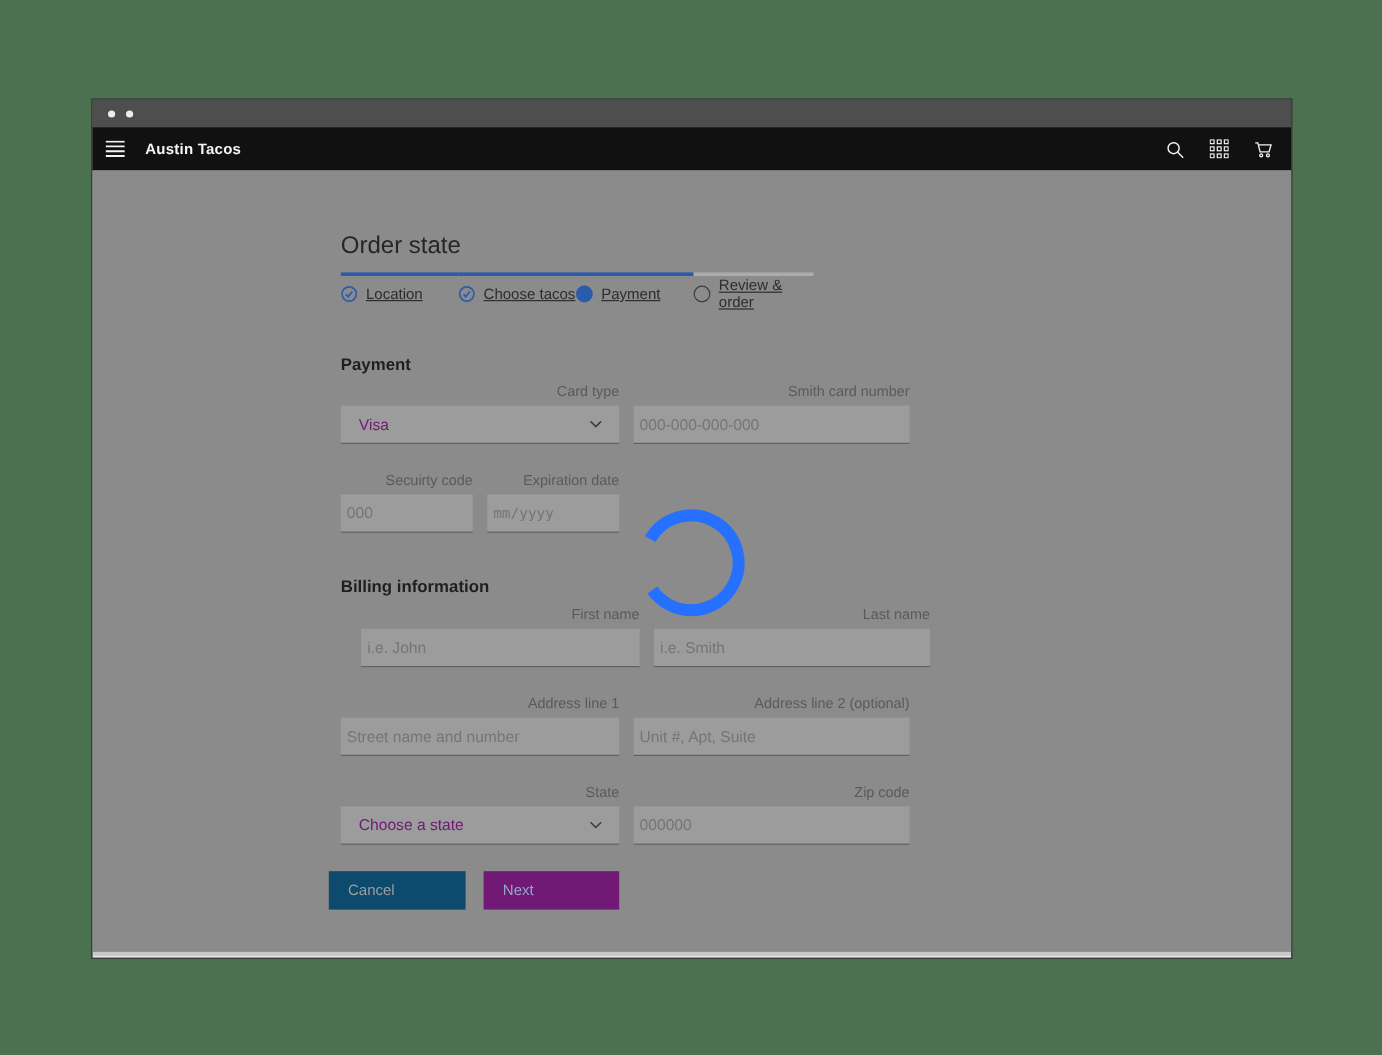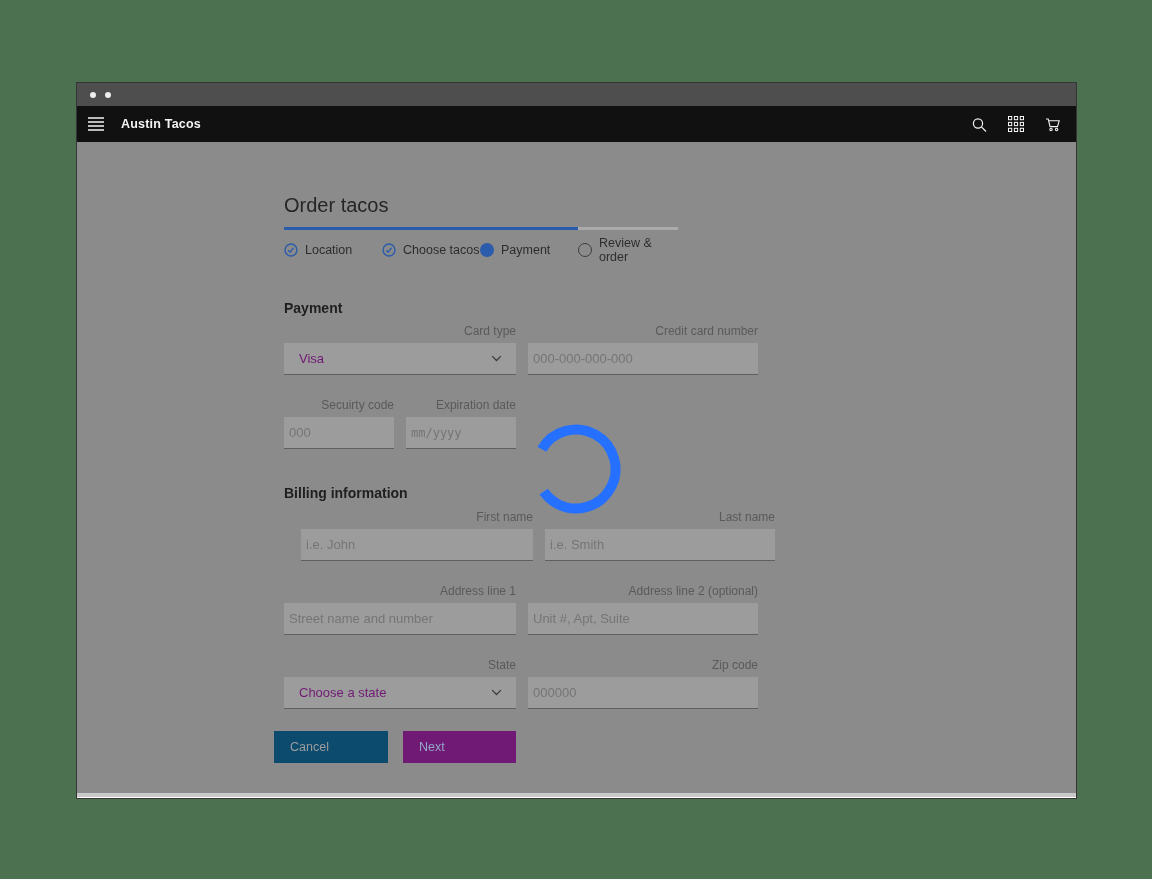--- a/index.html
+++ b/index.html
@@ -22,22 +22,22 @@
   .nav-title{font-size:12.5px;font-weight:bold;letter-spacing:.2px;margin-left:17px;color:#f4f4f4;text-align:right;}
   .nav-actions{margin-left:auto;display:flex;gap:21px;align-items:center;}
 
   
   .content{position:relative;flex:1 1 auto;background:#8b8b8b;overflow:hidden;}
   .form{position:absolute;left:207px;top:0;width:575px;}
   .page-title{margin:51px 0 0;font-size:20px;font-weight:400;color:#262626;line-height:24px;}
 
   
   .progress{display:flex;margin-top:10px;width:394px;}
-  .step{width:98px;border-top:3px solid #2b5cab;padding-top:6px;display:flex;
-    align-items:center;gap:7px;font-size:12.5px;color:#2d2d2d;cursor:pointer;}
+  .step{width:98px;border-top:3px solid #2b5cab;padding-top:1px;display:flex;
+    align-items:center;gap:7px;font-size:12.5px;color:#2d2d2d;cursor:pointer;text-decoration:underline;}
   .step.future{border-top-color:#ababab;}
   .step:last-child{width:100px;}
   .dot-current{width:14px;height:14px;border-radius:50%;background:#2b5cab;flex:0 0 auto;}
   .dot-future{width:14px;height:14px;border-radius:50%;border:1.5px solid #3e3e3e;flex:0 0 auto;}
   .step svg{flex:0 0 auto;}
 
   .section-heading{font-size:14px;font-weight:700;color:#1f1f1f;margin:36px 0 0;line-height:16px;}
   .row{display:flex;gap:12px;margin-top:8px;}
   .row.spaced{margin-top:23px;}
   .row.after-heading{margin-top:9px;margin-left:17px;}
@@ -109,21 +109,21 @@
           <circle cx="6" cy="13" r="1.2"></circle>
             <circle cx="11.6" cy="13" r="1.2"></circle>
         </svg>
       </button>
     </div>
   </header>
 
   <main class="content">
     <div class="form">
 
-      <h1 class="page-title">Order tacos</h1>
+      <h1 class="page-title">Order state</h1>
 
       <div class="progress">
         <div class="step complete">
           <svg width="14" height="14" viewBox="0 0 16 16" fill="none" stroke="#2b5cab" stroke-width="1.6">
             <circle cx="8" cy="8" r="6.8"></circle>
               <path d="M4.9 8.4l2.1 2.1 4-4.9"></path>
           </svg>
           <span>Location</span>
         </div>
         <div class="step complete">
@@ -149,21 +149,21 @@
         <div class="group w-l">
           <label>Card type</label>
           <div class="select">
             <span>Visa</span>
             <svg width="11" height="7" viewBox="0 0 12 8" fill="none" stroke="#3a3a3a" stroke-width="1.4">
                 <path d="M1 1.3l5 5 5-5"></path>
               </svg>
           </div>
         </div>
         <div class="group w-r">
-          <label>Credit card number</label>
+          <label>Smith card number</label>
           <input class="tinput" placeholder="000-000-000-000" style="">
         </div>
       </div>
 
       <div class="row spaced">
         <div class="group w-s">
           <label>Secuirty code</label>
           <input class="tinput" placeholder="000" style="">
         </div>
         <div class="group w-s">

